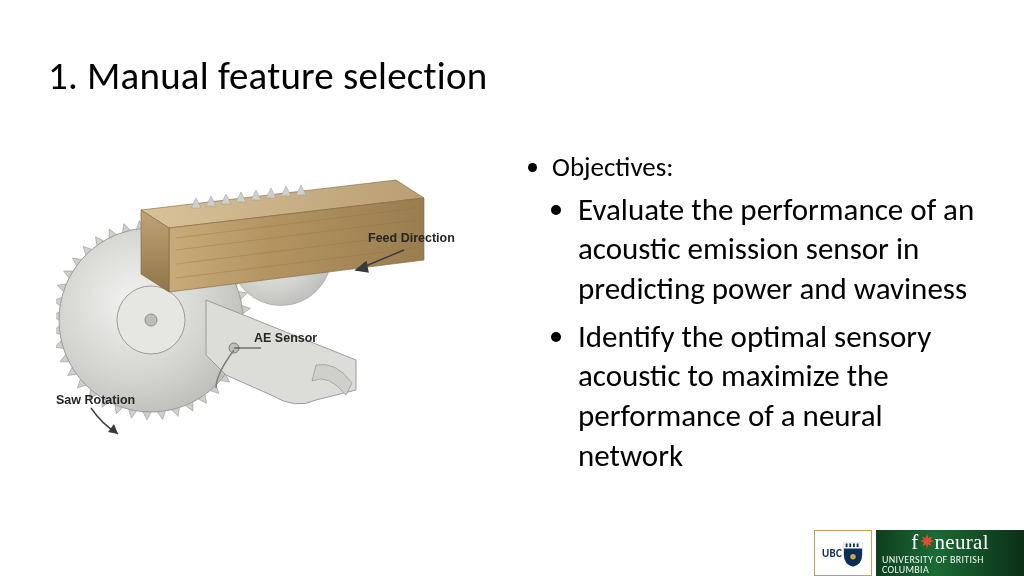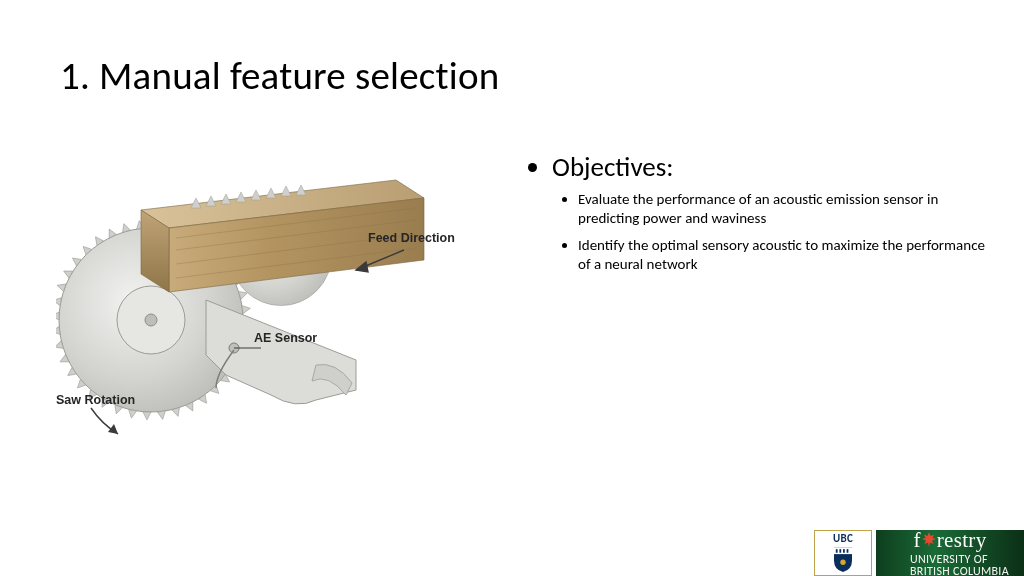--- a/index.html
+++ b/index.html
@@ -1,33 +1,33 @@
 <!DOCTYPE html>
 <html><head>
 <meta charset="utf-8">
 <style>
   * { box-sizing: border-box; margin: 0; padding: 0; }
   html, body { width: 1024px; height: 576px; font-family: "Calibri", "Segoe UI", Arial, sans-serif; background: #fff; color: #000; overflow: hidden; }
   .slide { position: relative; width: 1024px; height: 576px; }
-  .title { position: absolute; left: 48px; top: 52px; font-size: 39px; font-weight: 400; letter-spacing: 0.2px; margin-left: 12px; }
+  .title { position: absolute; left: 48px; top: 52px; font-size: 39px; font-weight: 400; letter-spacing: 0.2px; }
   .figure { position: absolute; left: 56px; top: 150px; width: 430px; height: 300px; text-align: right; }
   .fig-svg { width: 100%; height: 100%; }
   .fig-label { font-family: Arial, Helvetica, sans-serif; font-size: 12.5px; fill: #262626; font-weight: 600; }
   .body { position: absolute; left: 530px; top: 150px; width: 460px; }
   .body ul { list-style: disc; padding-left: 22px; }
   .body > ul > li { font-size: 27px; line-height: 1.25; }
   .body ul ul { margin-top: 6px; padding-left: 26px; }
-  .body ul ul li { font-size: 15px; line-height: 1.28; margin-bottom: 8px; }
+  .body ul ul li { font-size: 31px; line-height: 1.28; margin-bottom: 8px; }
   .logos { position: absolute; right: 0; bottom: 0; display: flex; align-items: center; gap: 4px; padding: 0; }
-  .ubc-badge { width: 58px; height: 46px; background: #fff; border: 1px solid #bfa24a; display: flex; flex-direction: column; align-items: center; justify-content: center; padding: 2px 4px; }
+  .ubc-badge { width: 58px; height: 46px; background: #fff; border: 1px solid #bfa24a; display: flex; flex-direction: row; align-items: center; justify-content: center; padding: 2px 4px; }
   .ubc-top { font-size: 11px; font-weight: 700; color: #0a2e5c; line-height: 1; letter-spacing: 0.3px; }
   .ubc-shield { width: 22px; height: 28px; margin-top: 2px; }
   .forestry-badge { width: 148px; height: 46px; background: linear-gradient(90deg, #0e3e1e, #1a6b36 40%, #0b2f16); display: flex; flex-direction: column; align-items: center; justify-content: center; color: #fff; padding: 2px 6px; }
   .forestry-word { font-family: Georgia, "Times New Roman", serif; font-size: 21px; line-height: 1; letter-spacing: 0.3px; display: flex; align-items: center; }
-  .forestry-sub { font-size: 12px; line-height: 1; letter-spacing: 0.3px; margin-top: 2px; opacity: 0.95; margin-left: 28px; }
+  .forestry-sub { font-size: 10px; line-height: 1; letter-spacing: 0.3px; margin-top: 2px; opacity: 0.95; }
   .leaf { display: inline-block; vertical-align: middle; }
 </style>
 </head>
 <body>
 
 <div class="slide">
 
   <h1 class="title">1. Manual feature selection</h1>
 
   <div class="figure">
@@ -269,19 +269,19 @@
         </g>
         <circle cx="12" cy="18" r="3" fill="#d4a531"></circle>
       </svg>
     </div>
     <div class="forestry-badge">
       <div class="forestry-word">
         <span>f</span>
         <svg class="leaf" width="16" height="18" viewBox="0 0 16 18">
           <path d="M8 1 L9.5 5 L13 3.5 L11.5 7 L15 8 L11 9.5 L12.5 13 L9 11.5 L8 16 L7 11.5 L3.5 13 L5 9.5 L1 8 L4.5 7 L3 3.5 L6.5 5 Z" fill="#e34b2e"></path>
         </svg>
-        <span>restry</span>
+        <span>neural</span>
       </div>
       <div class="forestry-sub">UNIVERSITY OF BRITISH COLUMBIA</div>
     </div>
   </div>
 
 </div>
 
 </body></html>

